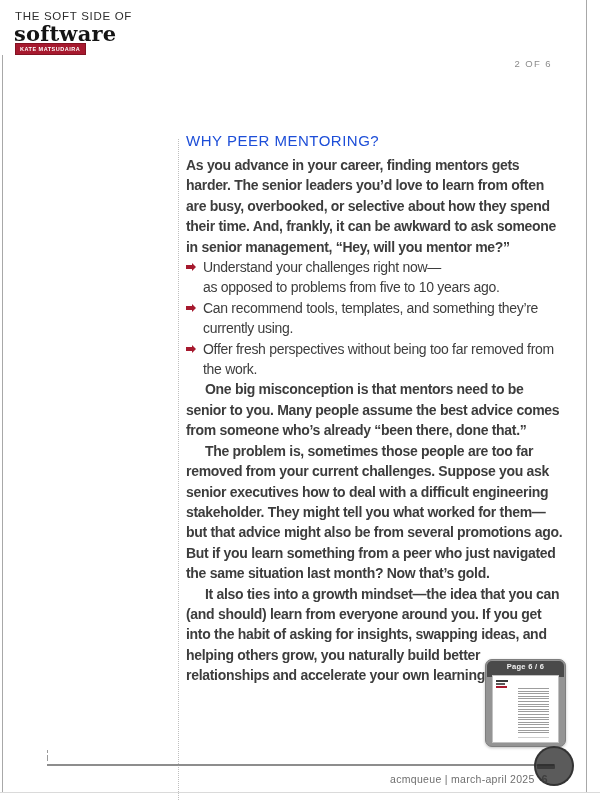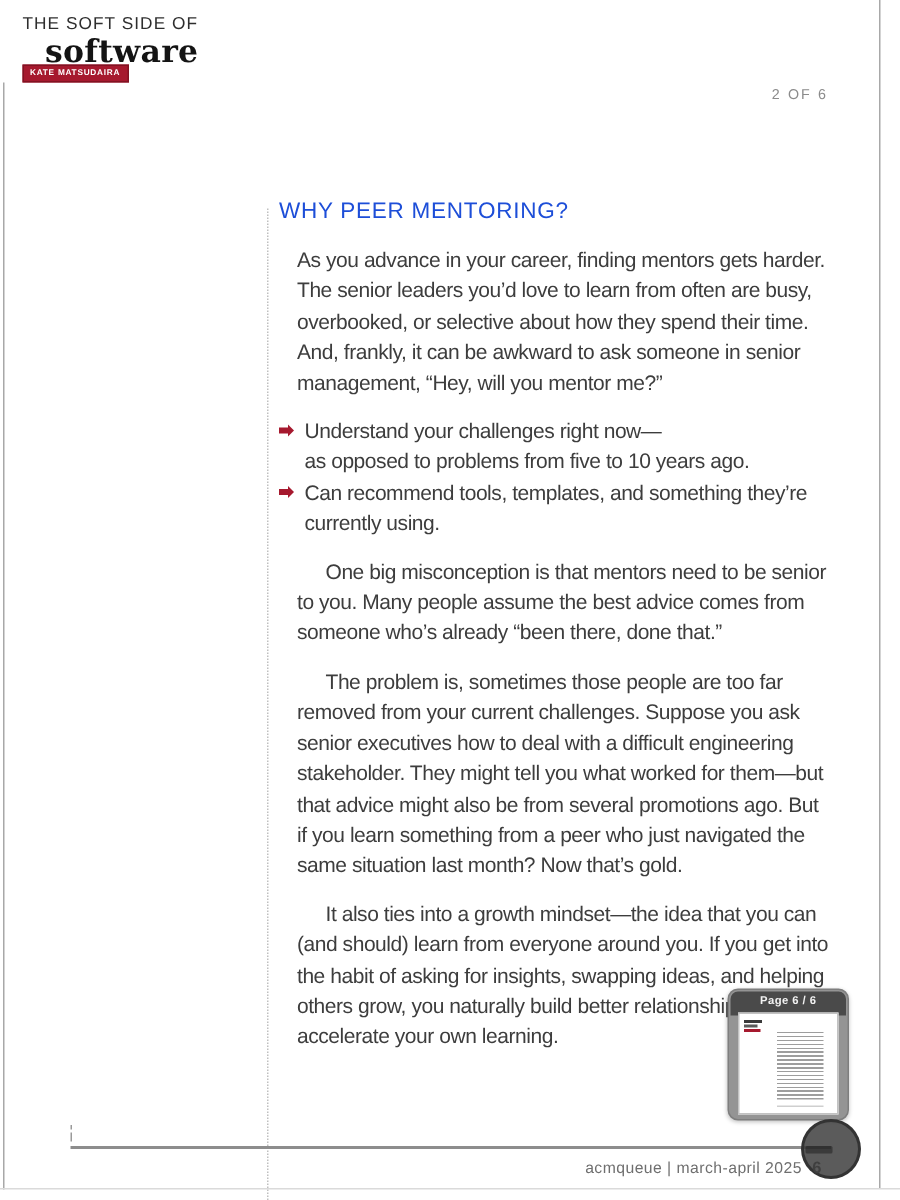--- a/index.html
+++ b/index.html
@@ -11,21 +11,21 @@
     overflow: hidden;
   }
 
   
   .kicker {
     position: absolute; left: 15px; top: 10px;
     font-size: 11.5px; letter-spacing: 0.7px;
     color: #2e2e2e;
   }
   .brand-title {
-    position: absolute; left: 30px; top: 21px;
+    position: absolute; left: 14px; top: 21px;
     font-family: "DejaVu Serif", serif;
     font-weight: bold; font-size: 21px; color: #141414;
     letter-spacing: 0.2px;
   }
   .author-badge {
     position: absolute; left: 15px; top: 43px;
     background: #a6192e; color: #ffffff;
     font-size: 5.5px; font-weight: bold;
     letter-spacing: 0.5px; text-transform: uppercase;
     padding: 2px 5px 2px 4px;
@@ -59,21 +59,21 @@
   main {
     position: absolute; left: 186px; top: 130px; width: 380px;
     color: #3d3d3d;
     font-size: 14px; line-height: 20.4px; letter-spacing: -0.3px;
     z-index: 0;
   }
   .article-heading {
     font-size: 15px; font-weight: normal; color: #1d4ed8;
     letter-spacing: 0.5px; margin: 0 0 4px 0; line-height: 21px;
   }
-  main p { margin: 12px; }
+  main p { margin: 0; font-weight: bold; }
   main p.indent { text-indent: 19px; }
 
   .bullet-list { list-style: none; margin: 0; padding: 0; }
   .bullet-list li { position: relative; padding-left: 17px; }
   .arrow-icon {
     position: absolute; left: 0; top: 8px; width: 6px; height: 4px;
     background: #a6192e;
   }
   .arrow-icon::after {
     content: ""; position: absolute; left: 6px; top: -2px;
@@ -165,20 +165,24 @@
   <ul class="bullet-list">
     <li>
       <span class="arrow-icon"></span>
       <span class="bullet-text">Understand your challenges right now—
 as opposed to problems from five to 10 years ago.</span>
     </li>
     <li>
       <span class="arrow-icon"></span>
       <span class="bullet-text">Can recommend tools, templates, and something they’re currently using.</span>
     </li>
+    <li>
+      <span class="arrow-icon"></span>
+      <span class="bullet-text">Offer fresh perspectives without being too far removed from the work.</span>
+    </li>
   </ul>
   <p class="indent">One big misconception is that mentors need to be senior to you. Many people assume the best advice comes from someone who’s already “been there, done that.”</p>
   <p class="indent">The problem is, sometimes those people are too far removed from your current challenges. Suppose you ask senior executives how to deal with a difficult engineering stakeholder. They might tell you what worked for them—but that advice might also be from several promotions ago. But if you learn something from a peer who just navigated the same situation last month? Now that’s gold.</p>
   <p class="indent">It also ties into a growth mindset—the idea that you can (and should) learn from everyone around you. If you get into the habit of asking for insights, swapping ideas, and helping others grow, you naturally build better relationships and accelerate your own learning.</p>
 </main>
 
 <div class="footer">
   <span>acmqueue | march-april 2025</span><span class="folio">6</span>
 </div>
 

